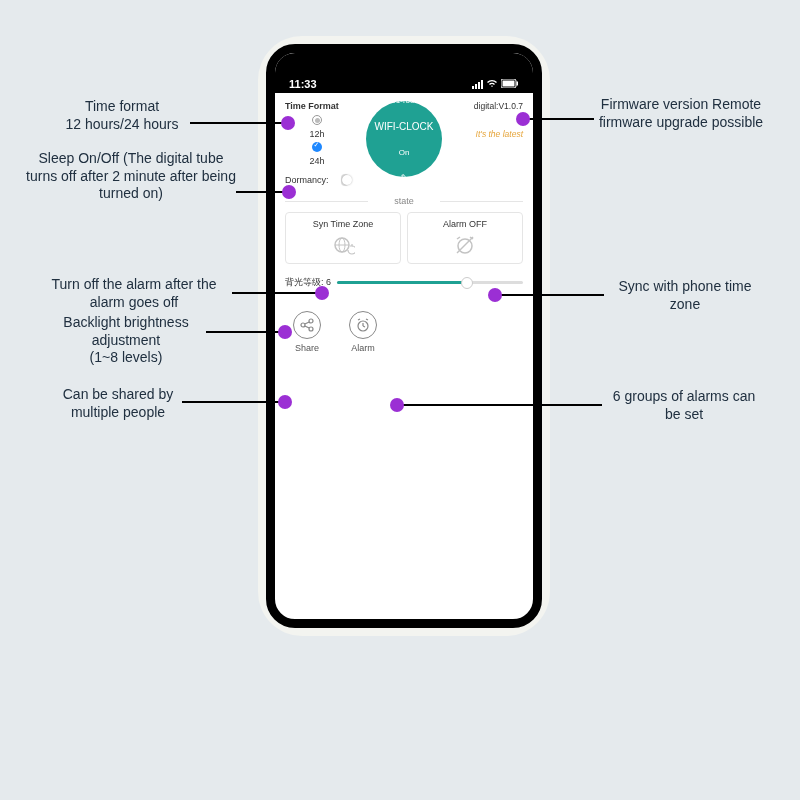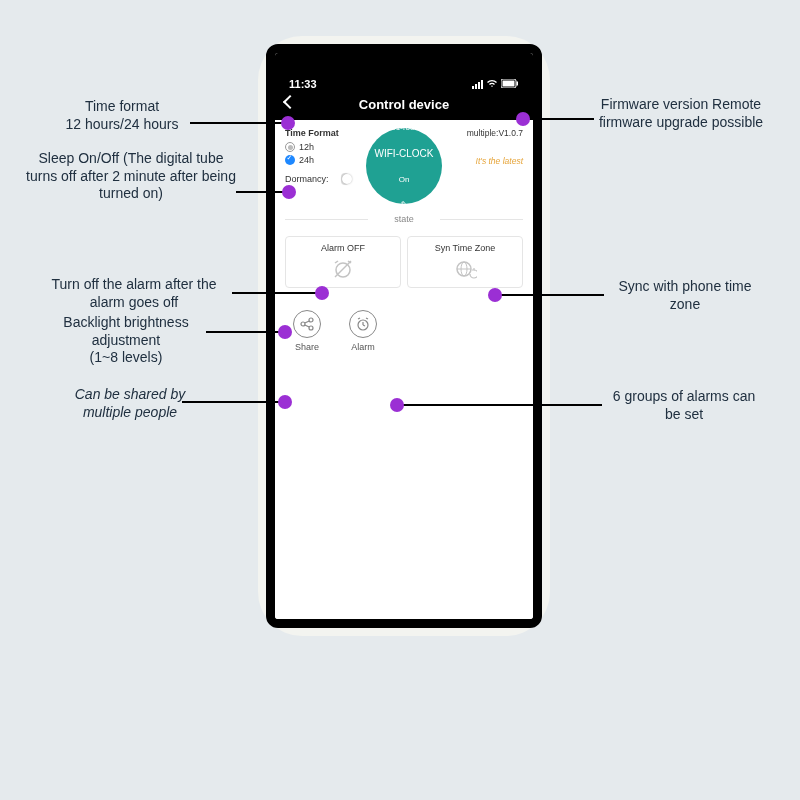--- a/index.html
+++ b/index.html
@@ -19,21 +19,21 @@
     height: 600px;
     background: #f3f4f0;
     border-radius: 44px;
     padding: 8px;
   }
   .phone-inner {
     width: 100%;
     height: 100%;
     background: #fff;
     border: 9px solid #000;
-    border-radius: 12px;
+    border-radius: 29px;
     overflow: hidden;
     position: relative;
   }
   .notch {
     position: absolute;
     top: 0;
     left: 50%;
     transform: translateX(-50%);
     width: 120px;
     height: 22px;
@@ -75,38 +75,38 @@
   .content {
     background: #fff;
     height: calc(100% - 62px);
     padding: 8px 10px;
     font-size: 10px;
     color: #333;
   }
   .top-row { display: flex; justify-content: space-between; }
   .time-format { width: 64px; font-size: 9px;}
   .tf-title { font-weight: 600; margin-bottom: 4px; }
-  .tf-opt { display: flex; align-items: center; gap: 4px; margin-bottom: 3px; }
+  .tf-opt { display: flex; align-items: center; gap: 4px; margin-bottom: 3px; flex-direction: column; }
   .radio { width: 10px; height: 10px; border-radius: 50%; display: inline-block; }
   .radio.off { border: 1.5px solid #999; position: relative; }
   .radio.off::after { content:""; position:absolute; inset:1.5px; border-radius:50%; background:#bbb;}
   .radio.on { background: #1e88ff; position: relative; }
   .radio.on::after { content:"✓"; color:#fff; font-size:7px; position:absolute; left:1.5px; top:-1px;}
   .dormancy { display: flex; align-items: center; gap: 12px; margin-top: 8px; font-size:9px;}
   .toggle { width: 22px; height: 12px; background: #ddd; border-radius: 6px; position: relative; }
   .toggle::after { content:""; position:absolute; left:1px; top:1px; width:10px; height:10px; background:#fff; border-radius:50%; box-shadow:0 0 2px rgba(0,0,0,0.3);}
   .device-badge {
     width: 76px; height: 76px; border-radius: 50%; background: #1fa193;
     color: #fff; display: flex; flex-direction: column; align-items: center; justify-content: center;
     font-size: 8px; gap: 16px;
   }
   .device-badge .main { font-size: 10px; font-weight: 500; }
   .firmware { width: 64px; font-size: 8.5px; text-align: right; }
   .latest { color: #e6a53b; font-style: italic; margin-top: 18px; }
-  .state-div { text-align: center; font-size: 9px; color: #888; margin: 10px 0 12px; position: relative; }
+  .state-div { text-align: center; font-size: 9px; color: #888; margin: 10px 0 6px; position: relative; }
   .state-div::before, .state-div::after { content:""; position:absolute; top:50%; width:35%; height:1px; background:#e5e5e5;}
   .state-div::before{left:0;} .state-div::after{right:0;}
   .cards { display:flex; gap:6px; }
   .card { flex:1; border:1px solid #e5e5e5; border-radius:4px; padding:6px 4px; text-align:center; font-size:9px;}
   .card-icon { width:24px; height:24px; margin: 4px auto 0; opacity:0.5; }
   .brightness { margin-top: 12px; display:flex; align-items:center; gap:6px; font-size:9px;}
   .slider-track { flex:1; height:3px; background:#ddd; border-radius:2px; position:relative;}
   .slider-fill { position:absolute; left:0; top:0; height:100%; width:70%; background:#1fa193; border-radius:2px;}
   .slider-thumb { position:absolute; left:70%; top:50%; transform:translate(-50%,-50%); width:12px; height:12px; background:#fff; border:1px solid #ccc; border-radius:50%;}
   .bottom-icons { display:flex; gap:28px; margin-top:22px; padding-left:8px;}
@@ -144,24 +144,20 @@
         </span>
         <span>
           <svg width="18" height="9" viewBox="0 0 18 9">
               <rect x="0" y="0" width="15" height="9" rx="2" fill="none" stroke="#fff" stroke-width="1"></rect>
               <rect x="1.5" y="1.5" width="12" height="6" fill="#fff"></rect>
               <rect x="15.5" y="2.5" width="1.5" height="4" fill="#fff"></rect>
             </svg>
         </span>
       </span>
     </div>
-    <div class="header">
-      <span class="back-arrow"></span>
-      <span>Control device</span>
-    </div>
     <div class="content">
       <div class="top-row">
         <div class="time-format">
           <div class="tf-title">Time Format</div>
           <div class="tf-opt">
             <span class="radio off"></span>
             <span>12h</span>
           </div>
           <div class="tf-opt">
             <span class="radio on"></span>
@@ -172,55 +168,62 @@
             <span class="toggle"></span>
           </div>
         </div>
         <div class="device-badge">
           <span>301-room</span>
           <span class="main">WIFI-CLOCK</span>
           <span>On</span>
           <span style="font-size:8px;">✎</span>
         </div>
         <div class="firmware">
-          <div>multiple:V1.0.7</div>
+          <div>digital:V1.0.7</div>
           <div class="latest">It's the latest</div>
         </div>
       </div>
 
       <div class="state-div">
         <span>state</span>
       </div>
 
       <div class="cards">
-        <div class="card">
-          <div>Alarm OFF</div>
-          <div class="card-icon">
-            <svg viewBox="0 0 24 24">
-                <circle cx="12" cy="13" r="7" fill="none" stroke="#888" stroke-width="1.5"></circle>
-                <line x1="4" y1="20" x2="20" y2="4" stroke="#888" stroke-width="1.5"></line>
-                <line x1="7" y1="4" x2="4" y2="6" stroke="#888" stroke-width="1.5"></line>
-                <line x1="17" y1="4" x2="20" y2="6" stroke="#888" stroke-width="1.5"></line>
-              </svg>
-          </div>
-        </div>
         <div class="card">
           <div>Syn Time Zone</div>
           <div class="card-icon">
             <svg viewBox="0 0 24 24">
                 <circle cx="11" cy="12" r="7" fill="none" stroke="#888" stroke-width="1.5"></circle>
                 <ellipse cx="11" cy="12" rx="3" ry="7" fill="none" stroke="#888" stroke-width="1"></ellipse>
                 <line x1="4" y1="12" x2="18" y2="12" stroke="#888" stroke-width="1"></line>
                 <path d="M17 17 a4 4 0 1 0 4 -4" fill="none" stroke="#888" stroke-width="1.2"></path>
                 <polyline points="21 11 21 13 19 13" fill="none" stroke="#888" stroke-width="1.2"></polyline>
               </svg>
           </div>
         </div>
-      </div>
-
+        <div class="card">
+          <div>Alarm OFF</div>
+          <div class="card-icon">
+            <svg viewBox="0 0 24 24">
+                <circle cx="12" cy="13" r="7" fill="none" stroke="#888" stroke-width="1.5"></circle>
+                <line x1="4" y1="20" x2="20" y2="4" stroke="#888" stroke-width="1.5"></line>
+                <line x1="7" y1="4" x2="4" y2="6" stroke="#888" stroke-width="1.5"></line>
+                <line x1="17" y1="4" x2="20" y2="6" stroke="#888" stroke-width="1.5"></line>
+              </svg>
+          </div>
+        </div>
+      </div>
+
+      <div class="brightness">
+        <span>背光等级: 6</span>
+        <div class="slider-track">
+          <div class="slider-fill"></div>
+          <div class="slider-thumb"></div>
+        </div>
+      </div>
 
       <div class="bottom-icons">
         <div class="bicon">
           <div class="circ">
             <svg width="16" height="16" viewBox="0 0 16 16">
                 <circle cx="4" cy="8" r="2" fill="none" stroke="#888" stroke-width="1.2"></circle>
                 <circle cx="12" cy="4" r="2" fill="none" stroke="#888" stroke-width="1.2"></circle>
                 <circle cx="12" cy="12" r="2" fill="none" stroke="#888" stroke-width="1.2"></circle>
                 <line x1="5.7" y1="7" x2="10.3" y2="5" stroke="#888" stroke-width="1.2"></line>
                 <line x1="5.7" y1="9" x2="10.3" y2="11" stroke="#888" stroke-width="1.2"></line>
@@ -262,17 +265,17 @@
 <div class="line" style="left:182px; top:401px; width:100px;"></div>
 
 <div class="line" style="left:528px; top:118px; width:66px;"></div>
 <div class="line" style="left:500px; top:294px; width:104px;"></div>
 <div class="line" style="left:402px; top:404px; width:200px;"></div>
 
 <div class="callout left" style="left:42px; top:98px; width:160px;"><span>Time format<br>12 hours/24 hours</span></div>
 <div class="callout left" style="left:24px; top:150px; width:214px;"><span>Sleep On/Off (The digital tube turns off after 2 minute after being turned on)</span></div>
 <div class="callout left" style="left:37px; top:276px; width:194px;"><span>Turn off the alarm after the alarm goes off</span></div>
 <div class="callout left" style="left:44px; top:314px; width:164px;"><span>Backlight brightness adjustment<br>(1~8 levels)</span></div>
-<div class="callout left" style="left:64px; top:386px; width:132px;font-style:italic;"><span>Can be shared by multiple people</span></div>
+<div class="callout left" style="left:52px; top:386px; width:132px;"><span>Can be shared by multiple people</span></div>
 
 <div class="callout right" style="left:594px; top:96px; width:174px;"><span>Firmware version Remote firmware upgrade possible</span></div>
 <div class="callout right" style="left:608px; top:278px; width:154px;"><span>Sync with phone time zone</span></div>
 <div class="callout right" style="left:604px; top:388px; width:160px;"><span>6 groups of alarms can be set</span></div>
 
 </body></html>

